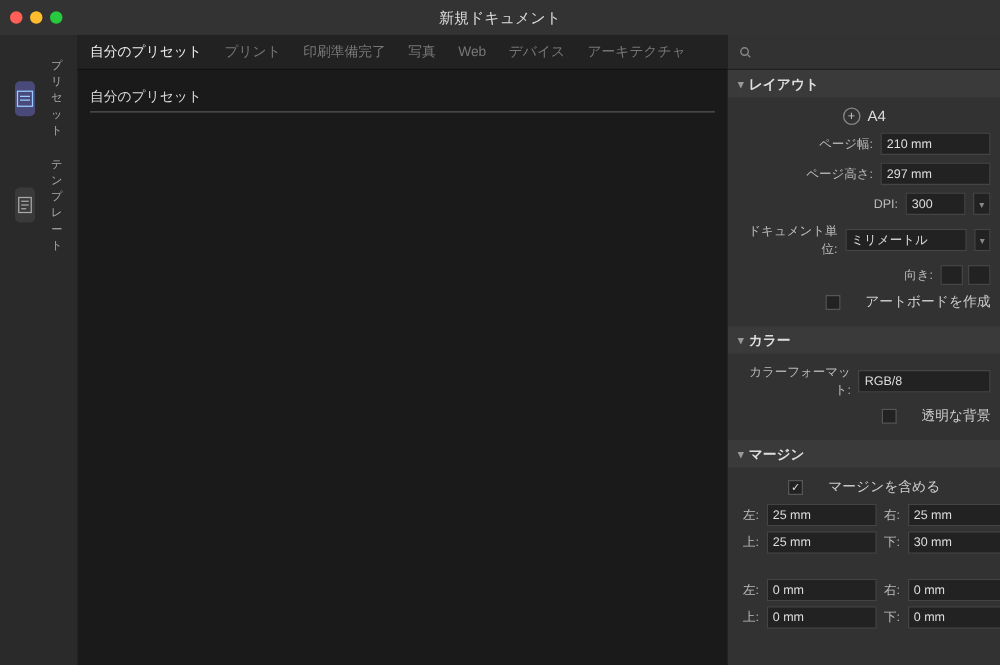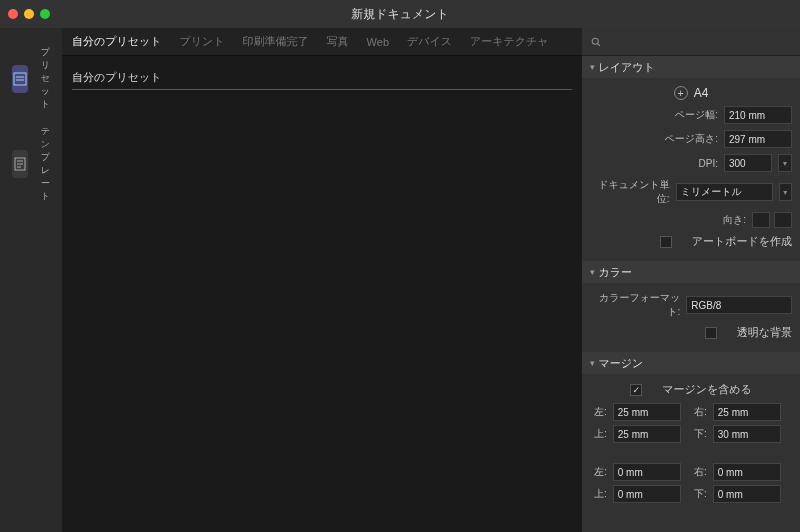--- a/index.html
+++ b/index.html
@@ -17,28 +17,28 @@
 .lefticon.active .box { background: #4a4a7a; }
 .lefticon span { font-size: 9px; color: #aaa; }
 .main { flex: 1; background: #1a1a1a; display: flex; flex-direction: column; }
 .tabs { height: 28px; display: flex; align-items: center; padding: 0 10px; gap: 18px; background: #222; border-bottom: 1px solid #111; }
 .tab { color: #777; font-size: 11px; cursor: pointer; }
 .tab.active { color: #eee; }
 .section-title { color: #ddd; font-size: 11px; margin: 14px 10px 6px; padding-bottom: 4px; border-bottom: 1px solid #555; }
 .right { width: 218px; background: #323232; display: flex; flex-direction: column; overflow-y: auto; }
 .search { height: 28px; display: flex; align-items: center; padding: 0 8px; border-bottom: 1px solid #222; }
 .search svg { width: 12px; height: 12px; fill: #888; margin-right: 4px; }
-.group-header { height: 22px; background: #3a3a3a; display: flex; align-items: center; padding: 0 8px; color: #ddd; font-size: 11px; cursor: pointer; }
+.group-header { height: 22px; background: #3a3a3a; display: flex; align-items: center; padding: 0 8px; color: #ddd; font-size: 11px; cursor: pointer; font-weight: bold; }
 .group-header::before { content: "▾"; font-size: 9px; margin-right: 4px; color: #999; }
 .group-body { padding: 8px 8px 12px; display: flex; flex-direction: column; gap: 6px; }
 .preset-line { display: flex; justify-content: center; align-items: center; gap: 6px; color: #ddd; font-size: 12px; }
 .plus { width: 14px; height: 14px; border: 1px solid #888; border-radius: 50%; display: flex; align-items: center; justify-content: center; font-size: 10px; color: #ccc; }
 .row { display: flex; align-items: center; gap: 6px; justify-content: flex-end; }
 .row label { color: #bbb; font-size: 10px; text-align: right; }
-.field { width: 68px; height: 18px; background: #222; border: 1px solid #444; color: #ddd; font-size: 10px; padding: 0 4px; display: flex; align-items: center; }
+.field { width: 88px; height: 18px; background: #222; border: 1px solid #444; color: #ddd; font-size: 10px; padding: 0 4px; display: flex; align-items: center; }
 .field.wide { width: 110px; }
 .dd { width: 14px; height: 18px; background: #222; border: 1px solid #444; display: flex; align-items: center; justify-content: center; }
 .dd::after { content: "▾"; font-size: 8px; color: #888; }
 .orient { display: flex; gap: 4px; }
 .orient div { width: 18px; height: 16px; background: #222; border: 1px solid #444; }
 .check { display: flex; align-items: center; gap: 20px; justify-content: flex-end; }
 .chk { width: 12px; height: 12px; background: #222; border: 1px solid #555; display: flex; align-items: center; justify-content: center; font-size: 9px; color: #ddd; }
 .margin-grid { display: grid; grid-template-columns: auto 1fr auto 1fr; gap: 4px 6px; align-items: center; padding: 0 4px; }
 .margin-grid label { text-align: right; font-size: 10px; color: #bbb; }
 </style>

